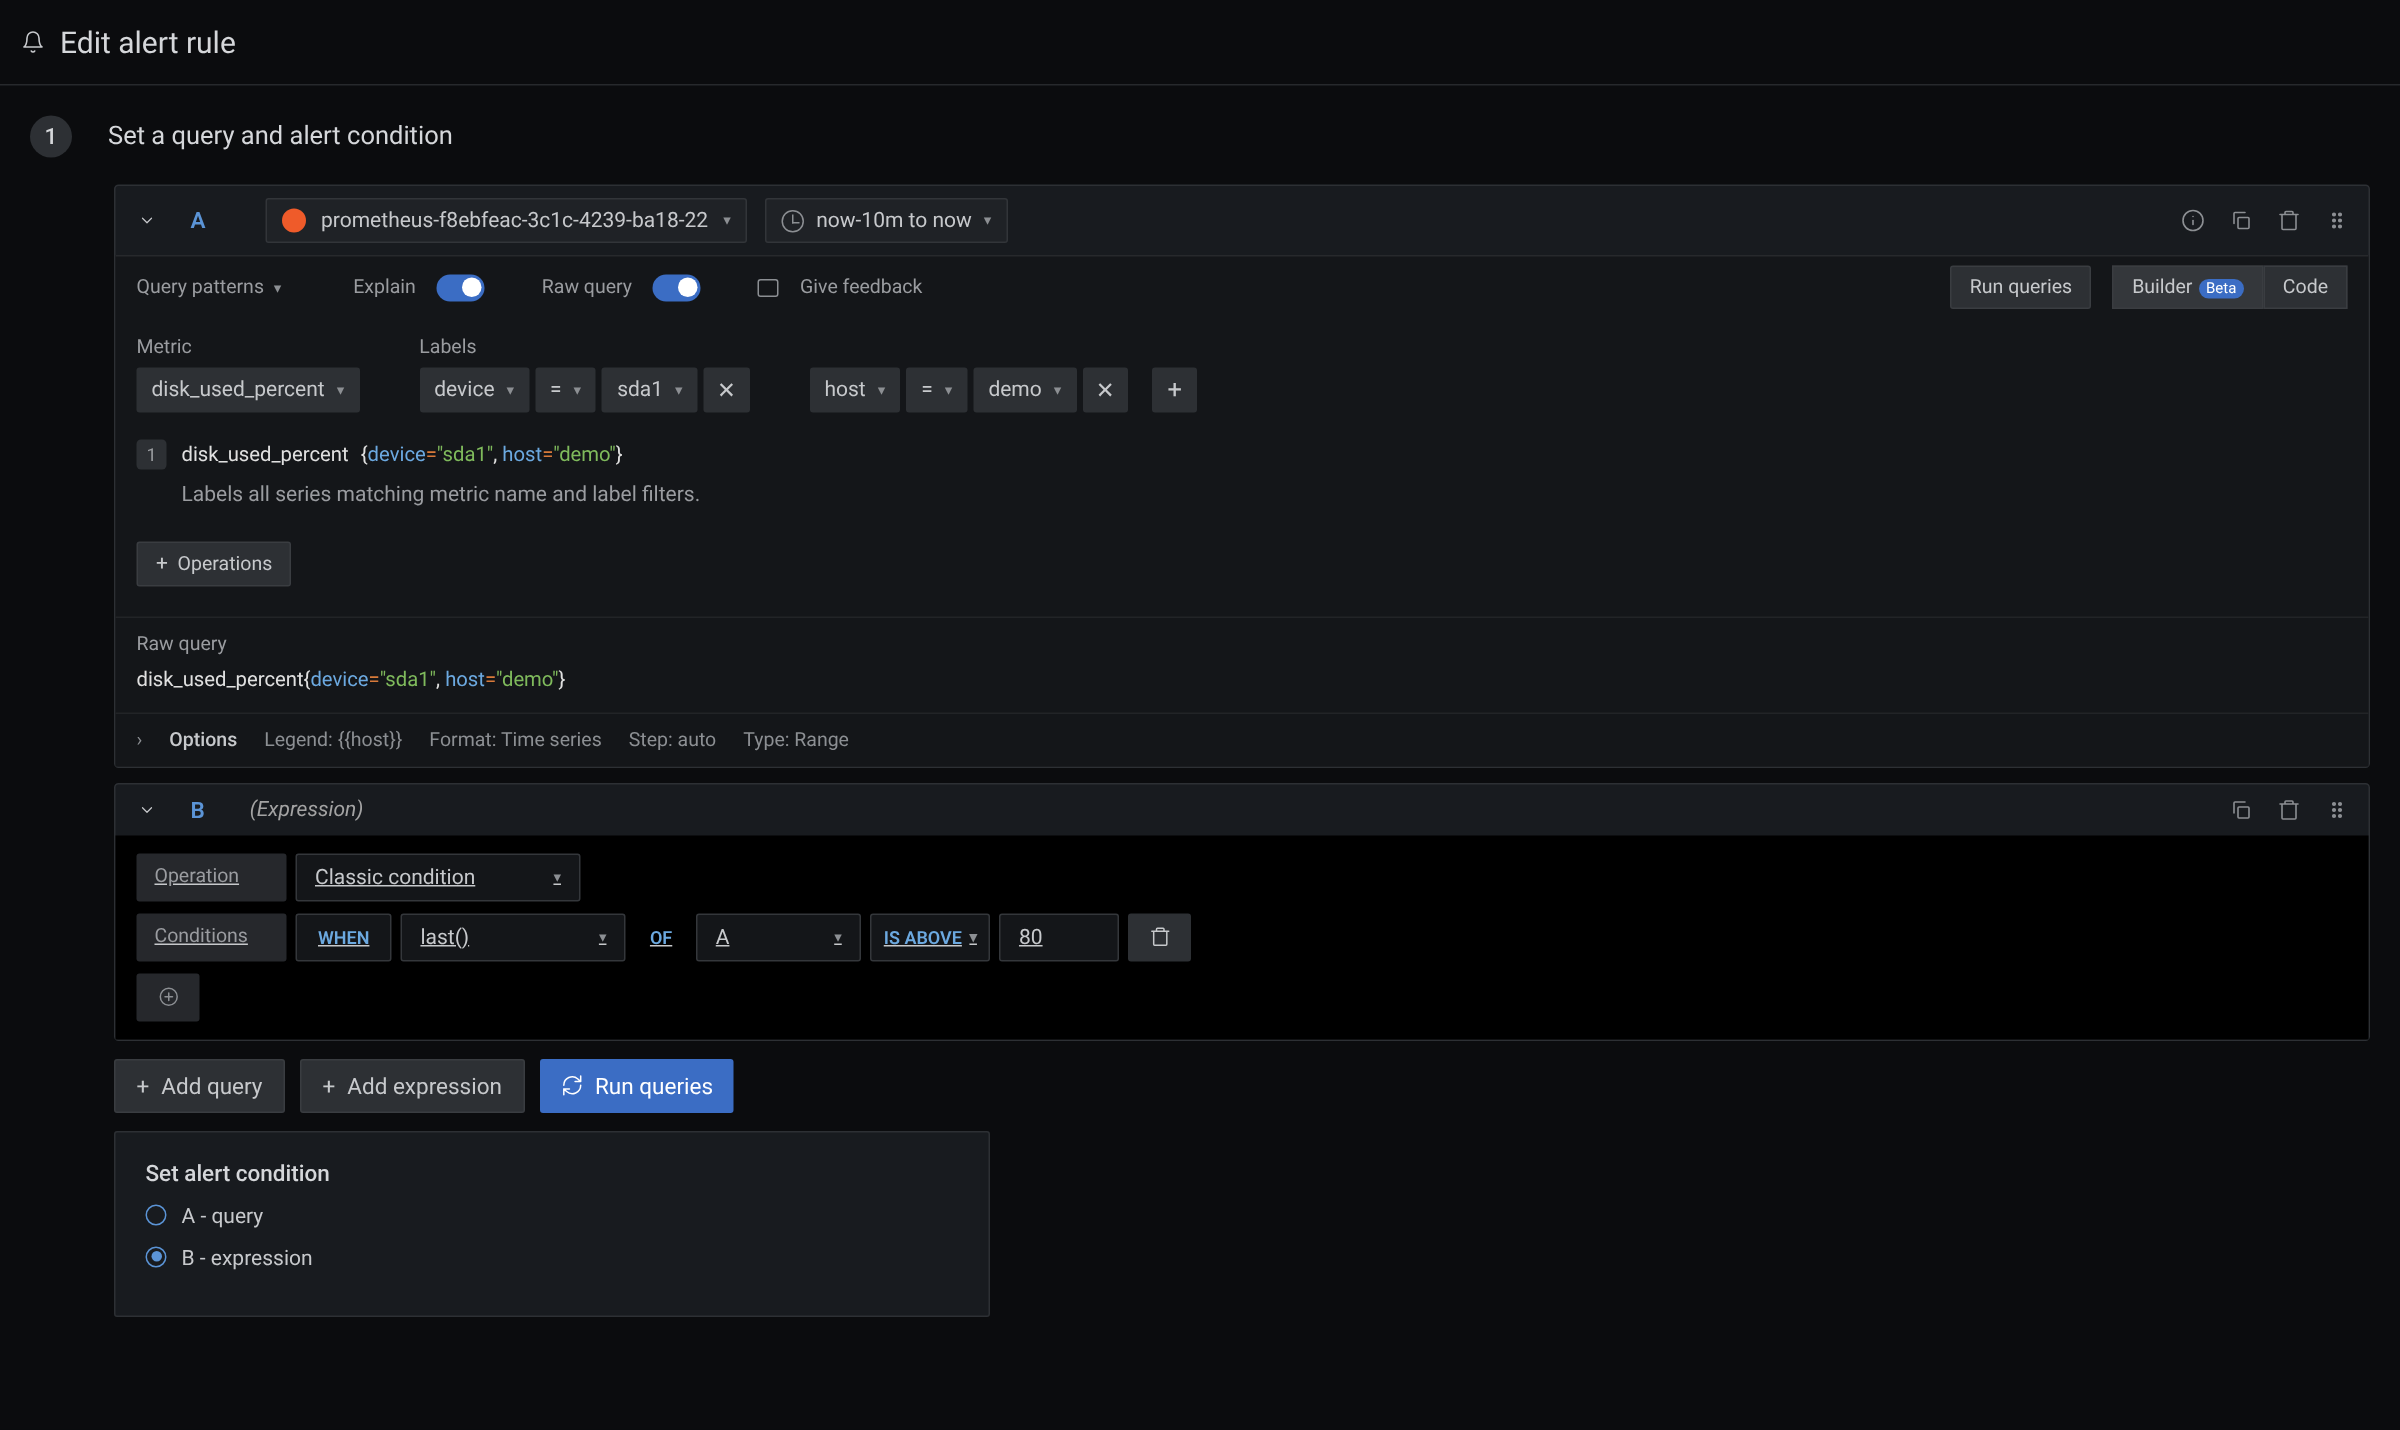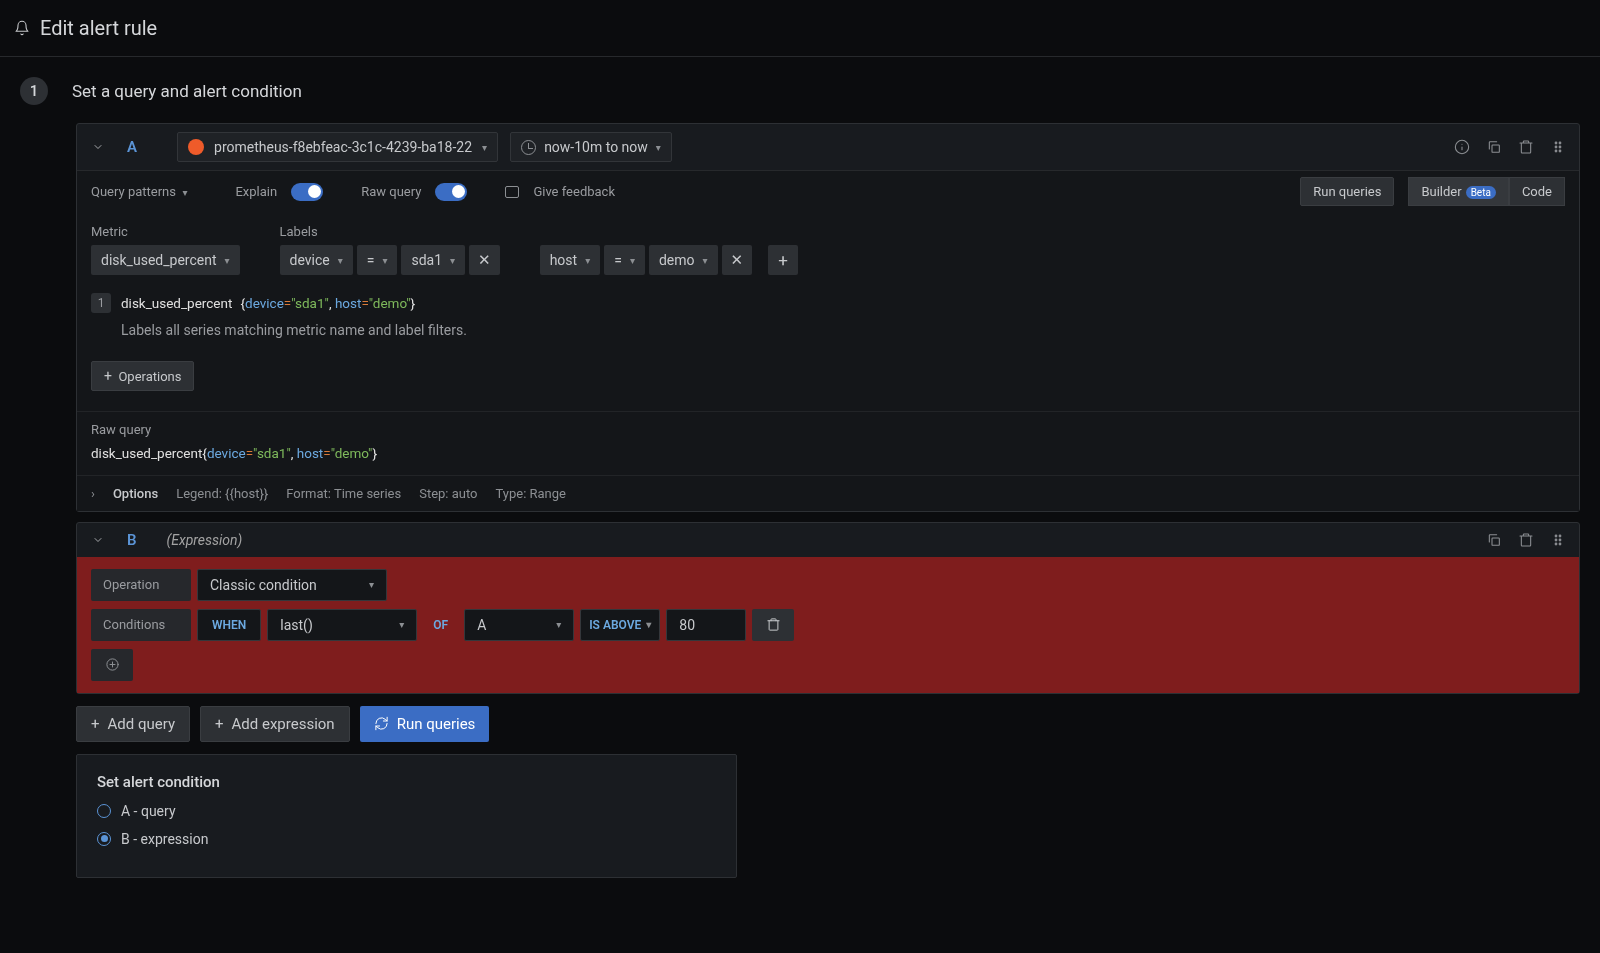--- a/index.html
+++ b/index.html
@@ -54,40 +54,40 @@
 .code-block .s { color:#7fba5c; }
 .hint-text { font-size:14px; color:#9a9ca0; margin-top:4px; font-family:-apple-system,BlinkMacSystemFont,'Segoe UI',Roboto,sans-serif; }
 .ops-btn { margin:10px 0 14px 0; }
 .raw-section { padding:10px 14px; background:#141619; border-top:1px solid #222427; }
 .raw-label { font-size:13px; color:#9a9ca0; margin-bottom:6px; }
 .options-row { display:flex; align-items:center; padding:10px 14px; background:#141619; font-size:13px; gap:18px; border-top:1px solid #222427; }
 .opt-chev { color:#8c8f93; cursor:pointer; }
 .opt-key { color:#c7c9cc; font-weight:500; }
 .opt-pair { color:#8c8f93; }
 .expr-tag { font-style:italic; color:#a3a3a3; font-size:14px; }
-.expr-body { padding:12px 14px; background:#7f1d1d; display:flex; flex-direction:column; gap:8px; }
+.expr-body { padding:12px 14px; background:#000000; display:flex; flex-direction:column; gap:8px;text-decoration:underline; }
 .expr-row { display:flex; gap:6px; align-items:center; }
 .lbl-box { padding:7px 12px; background:#26282c; font-size:13px; color:#9a9ca0; min-width:100px; display:flex; align-items:center; height:32px; border-radius:2px; }
 .sel-box { padding:6px 12px; background:#141619; border:1px solid #34373b; font-size:14px; display:flex; align-items:center; justify-content:space-between; gap:24px; cursor:pointer; height:32px; border-radius:2px; }
 .sel-box.wide { min-width:150px; }
 .when-box { padding:0 14px; background:#141619; border:1px solid #34373b; font-size:12px; font-weight:600; color:#6ca9e0; height:32px; display:flex; align-items:center; border-radius:2px; }
 .of-box { padding:0 10px; font-size:12px; font-weight:600; color:#6ca9e0; height:32px; display:flex; align-items:center; }
 .val-input { padding:0 12px; background:#141619; border:1px solid #34373b; font-size:14px; color:#c7c9cc; height:32px; width:80px; border-radius:2px; }
 .trash-box { width:42px; height:32px; background:#2d3034; display:flex; align-items:center; justify-content:center; cursor:pointer; border-radius:2px; }
 .sel-mini { padding:0 8px; background:#141619; border:1px solid #34373b; font-size:12px; font-weight:600; color:#6ca9e0; height:32px; display:flex; align-items:center; gap:5px; cursor:pointer; border-radius:2px; }
 .small-plus { width:42px; height:32px; background:#26282c; display:flex; align-items:center; justify-content:center; cursor:pointer; color:#8c8f93; border-radius:2px; }
 .action-row { display:flex; gap:10px; margin:12px 0; }
 .action-btn { display:flex; align-items:center; gap:8px; padding:8px 14px; font-size:15px; border-radius:2px; cursor:pointer; border:none; }
 .action-grey { background:#2d3034; color:#c7c9cc; border:1px solid #3a3d41; }
 .action-blue { background:#3b6dc4; color:#fff; }
 .plus-sm { font-size:15px; }
-.alert-box { background:#181b1f; border:1px solid #2d3034; border-radius:2px; padding:18px 20px; margin-top:6px; width:661px; }
+.alert-box { background:#181b1f; border:1px solid #2d3034; border-radius:2px; padding:18px 20px; margin-top:6px; width:584px; }
 .alert-title { font-size:15px; font-weight:500; color:#d5d7da; margin-bottom:4px; }
 .alert-sub { font-size:14px; color:#8c8f93; margin-bottom:16px; }
-.radio-row { display:flex; align-items:center; gap:10px; margin:12px 0; cursor:pointer; }
+.radio-row { display:flex; align-items:flex-start; gap:10px; margin:12px 0; cursor:pointer; }
 .radio { width:14px; height:14px; border-radius:50%; border:1.5px solid #5b94d6; display:flex; align-items:center; justify-content:center; }
 .radio.checked::after { content:''; width:7px; height:7px; border-radius:50%; background:#5b94d6; }
 svg { fill:none; stroke:currentColor; stroke-width:1.6; stroke-linecap:round; stroke-linejoin:round; }
 </style>
 </head>
 <body>
 
 <div class="header">
   <svg class="bell-icon" viewBox="0 0 24 24">
       <path d="M18 8a6 6 0 0 0-12 0c0 7-3 9-3 9h18s-3-2-3-9M13.7 21a2 2 0 0 1-3.4 0"></path>

